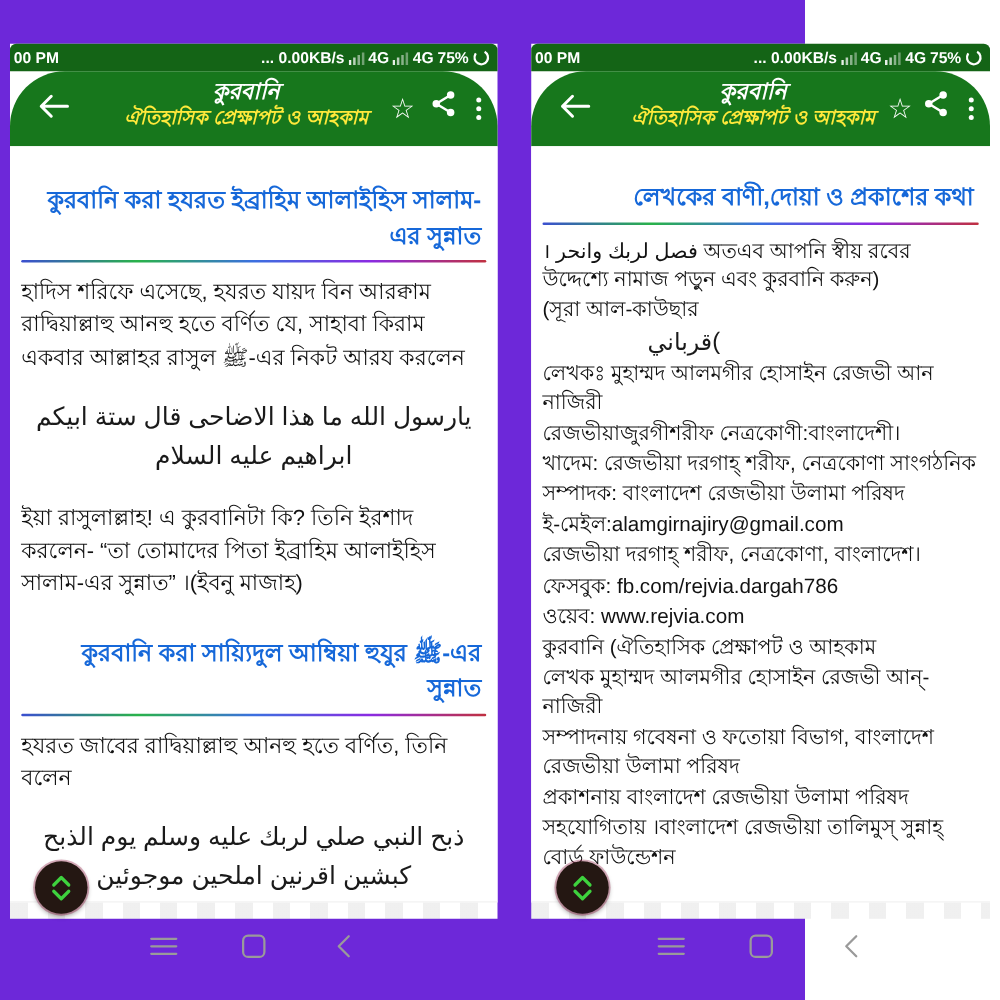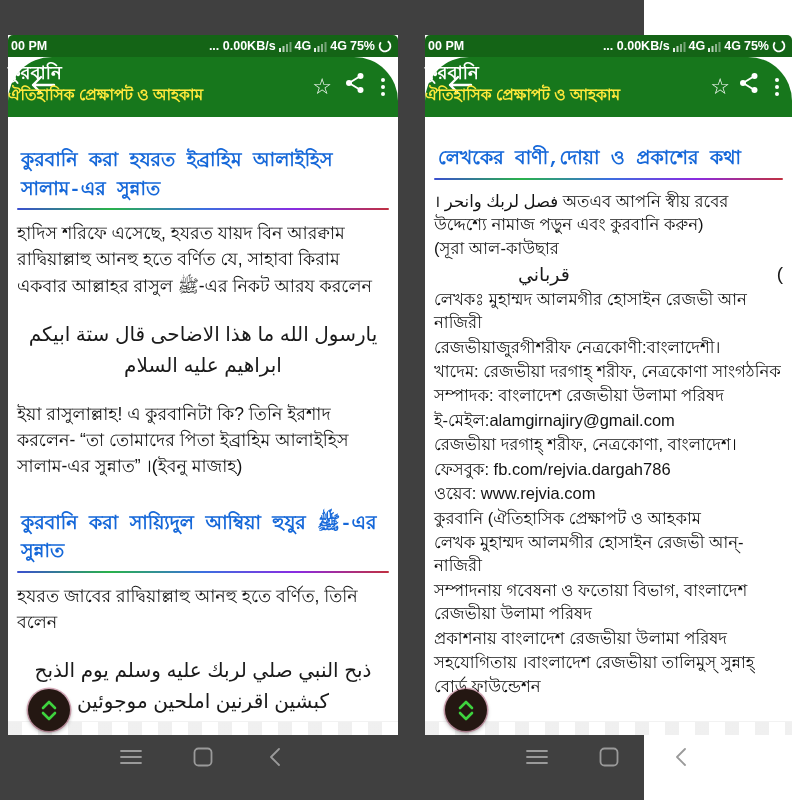--- a/index.html
+++ b/index.html
@@ -7,52 +7,52 @@
     --green-dark:#146416;
     --blue:#1668d9;
     --yellow:#ffe93b;
     --fab-bg:#241712;
     --fab-chev:#3ed23e;
     --nav-gray:#9a9a9a;
   }
   *{box-sizing:border-box;margin:0;padding:0;}
   html,body{width:800px;height:800px;background:#ffffff;overflow:hidden;
     font-family:"Liberation Sans","DejaVu Sans",sans-serif;}
-  .stage{position:relative;width:644px;height:800px;background:#404040;}
+  .stage{position:relative;width:644px;height:800px;background:#6d28d9;}
 
   
   .panel{position:absolute;top:35px;height:700px;background:#fff;}
   .panel.left{left:8px;width:390px;}
   .panel.right{left:425px;width:367px;}
 
   .statusbar{height:22px;background:var(--green-dark);border-radius:5px 5px 0 0;
     display:flex;justify-content:space-between;align-items:center;
     color:#fff;font-size:12.5px;font-weight:bold;padding:0 6px 0 3px;white-space:nowrap;overflow:hidden;}
   .status-right{display:flex;align-items:center;gap:3px;}
   .sig{display:inline-block;}
   .appbar{height:60px;background:var(--green);border-radius:44px 44px 0 0;position:relative;color:#fff;}
-  .appbar .titles{position:absolute;left:0;right:12px;top:6px;}
+  .appbar .titles{position:absolute;left:0;right:12px;top:6px;text-align:center;font-style:italic;}
   .appbar .title{font-size:18px;font-weight:bold;color:#fff;line-height:1.2;}
   .appbar .subtitle{font-size:15.5px;font-weight:bold;color:var(--yellow);line-height:1.35;}
   .back-btn{position:absolute;left:22px;top:18px;width:26px;height:20px;cursor:pointer;}
   .icon-right{position:absolute;top:14px;cursor:pointer;}
   .star-btn{right:62px;top:20px;font-size:22px;line-height:20px;color:#fff;}
   .panel.left .star-btn{right:66px;}
   .share-btn{right:32px;}
   .menu-btn{right:8px;top:18px;width:14px;height:24px;display:flex;flex-direction:column;align-items:center;gap:3px;justify-content:center;}
   .menu-btn i{width:4px;height:4px;border-radius:50%;background:#fff;display:block;}
 
   
   .content{position:relative;height:605px;overflow:hidden;padding:0 9px;background:#fff;}
-  .heading{color:var(--blue);font-weight:bold;font-size:19px;line-height:1.5;text-align:left;margin:30px 4px 4px;font-family:Liberation Mono, monospace;}
+  .heading{color:var(--blue);font-weight:bold;font-size:19px;line-height:1.5;text-align:right;margin:30px 4px 4px;}
   .divider{height:2px;margin:3px 0 10px;border-radius:1px;
     background:linear-gradient(90deg,#3b4fd0,#29b24a,#3b6fe0,#8a2be2,#c03040);}
   .para{color:#121212;font-size:17.5px;line-height:1.5;margin:6px 0;}
   .arabic{color:#1a1a1a;font-size:20px;line-height:1.55;text-align:center;direction:rtl;margin:20px 6px;}
-  .split-row{display:flex;justify-content:space-between;color:#1a1a1a;font-size:19px;margin:2px 0;}
+  .split-row{display:flex;color:#1a1a1a;font-size:19px;margin:2px 0;}
   .split-row .l{padding-left:84px;}
   .panel.right .para{font-size:16.5px;line-height:1.42;margin:1px 0;}
   .panel.right .heading{margin-top:28px;}
   .cut-strip{position:absolute;left:0;right:0;bottom:0;height:14px;border-top:1px solid #e3e3e3;
     background:repeating-linear-gradient(90deg,rgba(60,60,60,.18) 0 14px,rgba(255,255,255,0) 14px 30px);
     opacity:.45;}
 
   
   .fab{position:absolute;left:20px;bottom:4px;width:42px;height:42px;border-radius:50%;
     background:var(--fab-bg);box-shadow:0 0 0 1.5px rgba(150,30,70,.35),0 2px 4px rgba(0,0,0,.4);

